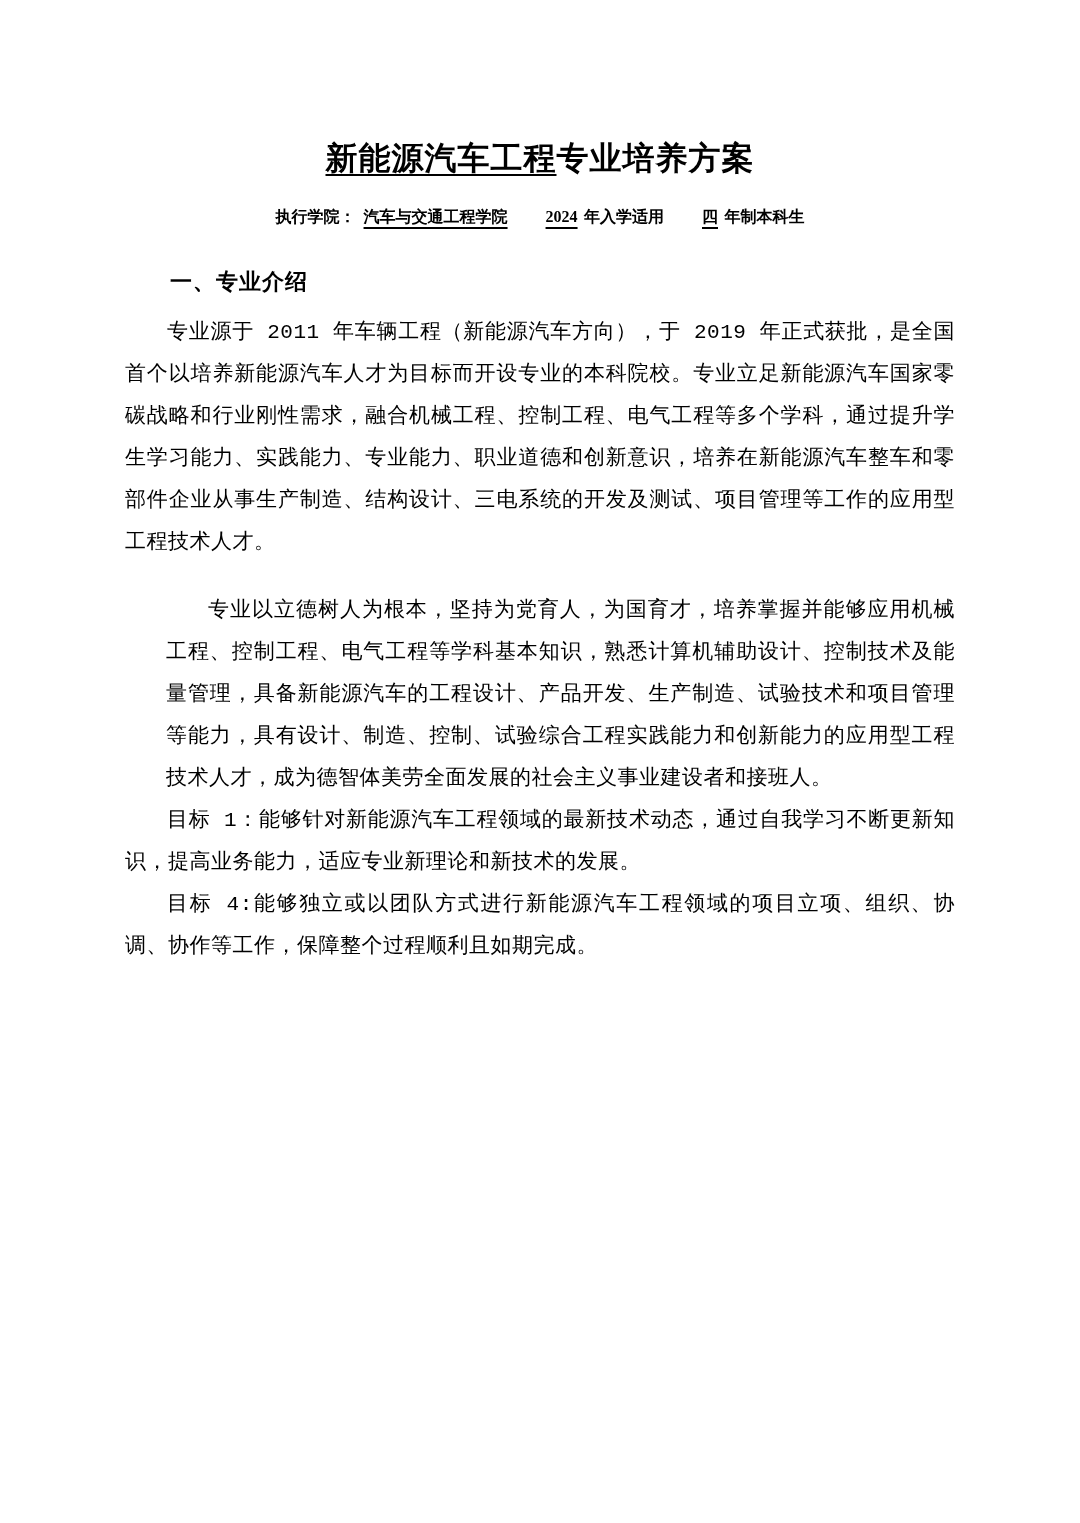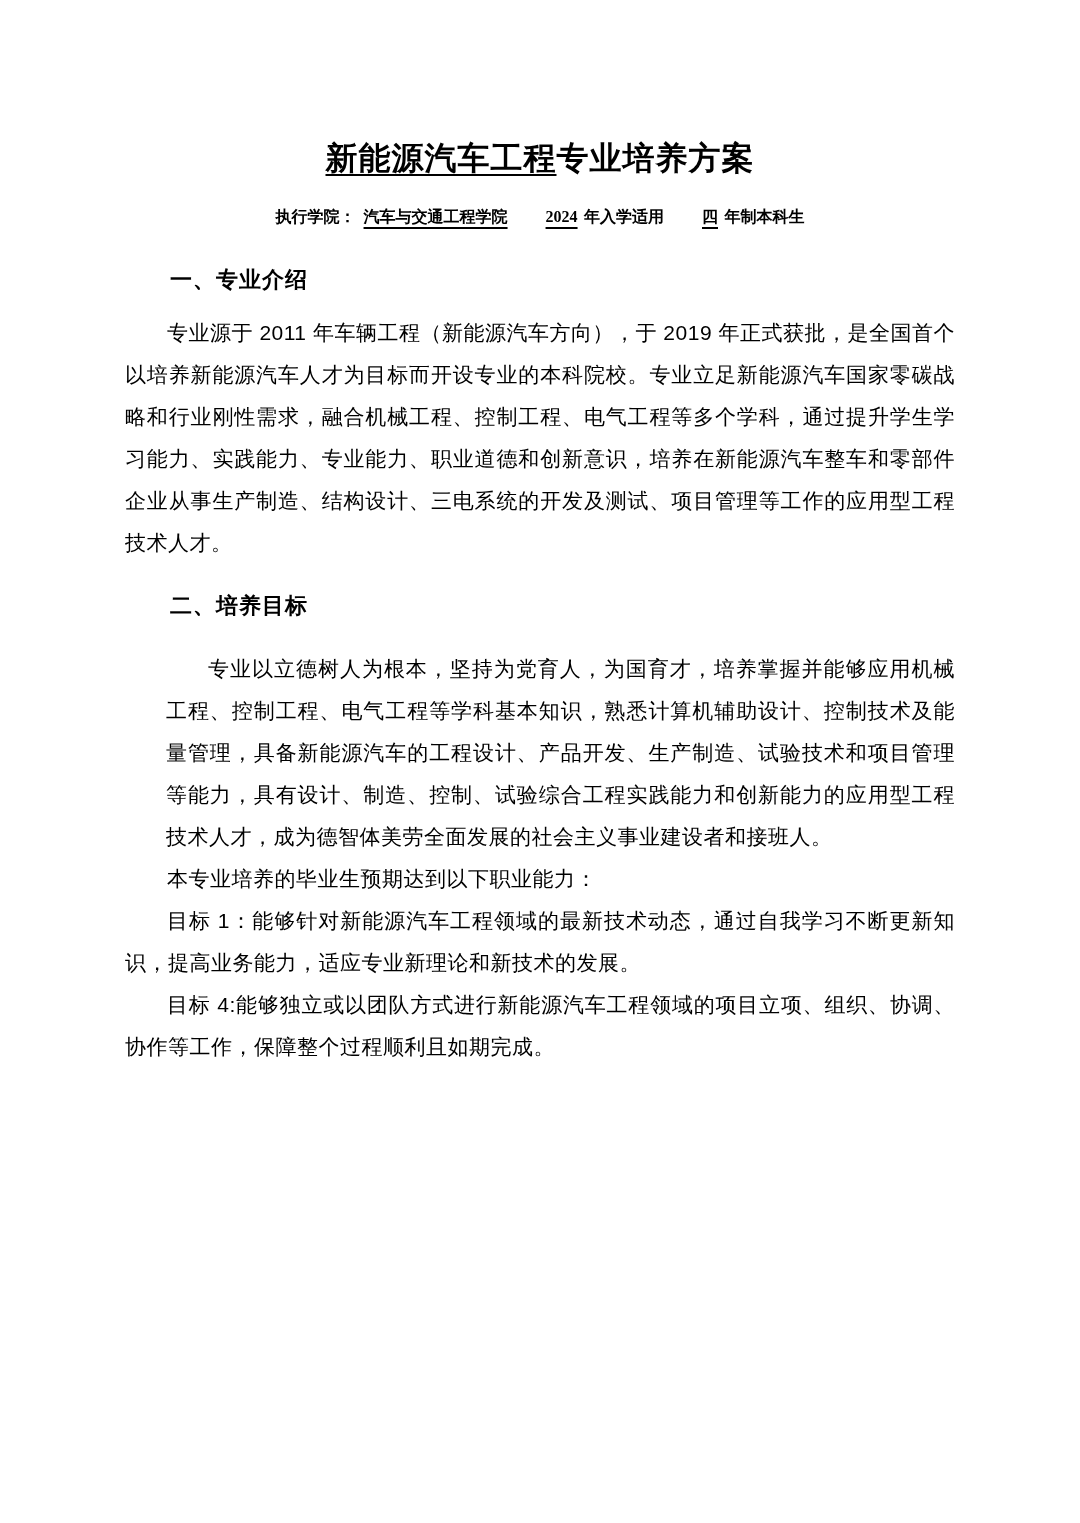--- a/index.html
+++ b/index.html
@@ -53,32 +53,32 @@
   .meta-duration {
     padding-left: 14px;
     padding-right: 2px;
   }
   .meta-gap-1 { display: inline-block; width: 28px; }
   .meta-gap-2 { display: inline-block; width: 24px; }
   
   .section-heading {
     margin: 0;
     margin-left: 45px;
-    font-family: Liberation Mono, monospace;
+    font-family: Liberation Sans, sans-serif;
     font-weight: bold;
     font-size: 22px;
     line-height: 28px;
     letter-spacing: 1px;
   }
   .heading-1 { margin-top: 38px; }
   .heading-2 { margin-top: 30px; }
   
   .body-para {
     margin: 0;
-    font-family: Liberation Sans, sans-serif;
+    font-family: Liberation Mono, monospace;
     font-size: 21px;
     line-height: 42px;
     letter-spacing: 0.5px;
     text-align: justify;
     text-indent: 2em;
     text-justify: inter-character;
   }
   .para-after-h1 { margin-top: 16px; }
   .para-after-h2 { margin-top: 26px; margin-left: 41px; }
   .para-goal-3 { margin-top: 12px; }
@@ -89,25 +89,23 @@
 <div class="sheet">
 
   <h1 class="doc-title"><span class="u">新能源汽车工程</span><span>专业培养方案</span></h1>
 
   <p class="meta-line"><span>执行学院：</span><span class="u meta-college">汽车与交通工程学院</span><span class="meta-gap-1"></span><span class="u meta-year">2024</span> <span>年入学适用</span><span class="meta-gap-2"></span><span class="u meta-duration">四</span> <span>年制本科生</span></p>
 
   <h2 class="section-heading heading-1">一、专业介绍</h2>
 
   <p class="body-para para-after-h1">专业源于 2011 年车辆工程（新能源汽车方向），于 2019 年正式获批，是全国首个以培养新能源汽车人才为目标而开设专业的本科院校。专业立足新能源汽车国家零碳战略和行业刚性需求，融合机械工程、控制工程、电气工程等多个学科，通过提升学生学习能力、实践能力、专业能力、职业道德和创新意识，培养在新能源汽车整车和零部件企业从事生产制造、结构设计、三电系统的开发及测试、项目管理等工作的应用型工程技术人才。</p>
 
-  <h2 class="section-heading heading-2">二、培养目标</h2>
 
   <p class="body-para para-after-h2">专业以立德树人为根本，坚持为党育人，为国育才，培养掌握并能够应用机械工程、控制工程、电气工程等学科基本知识，熟悉计算机辅助设计、控制技术及能量管理，具备新能源汽车的工程设计、产品开发、生产制造、试验技术和项目管理等能力，具有设计、制造、控制、试验综合工程实践能力和创新能力的应用型工程技术人才，成为德智体美劳全面发展的社会主义事业建设者和接班人。</p>
 
-  <p class="body-para">本专业培养的毕业生预期达到以下职业能力：</p>
 
   <p class="body-para">目标 1：能够针对新能源汽车工程领域的最新技术动态，通过自我学习不断更新知识，提高业务能力，适应专业新理论和新技术的发展。</p>
 
 
 
   <p class="body-para">目标 4:能够独立或以团队方式进行新能源汽车工程领域的项目立项、组织、协调、协作等工作，保障整个过程顺利且如期完成。</p>
 
 </div>
 
 </body></html>

